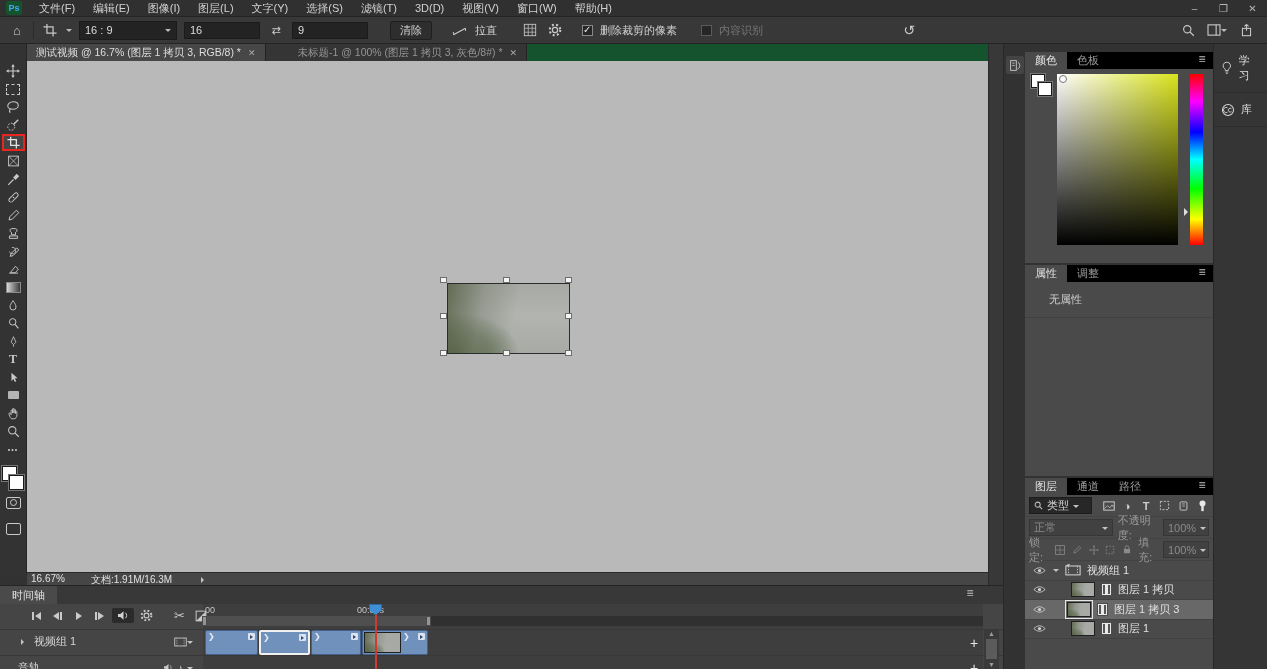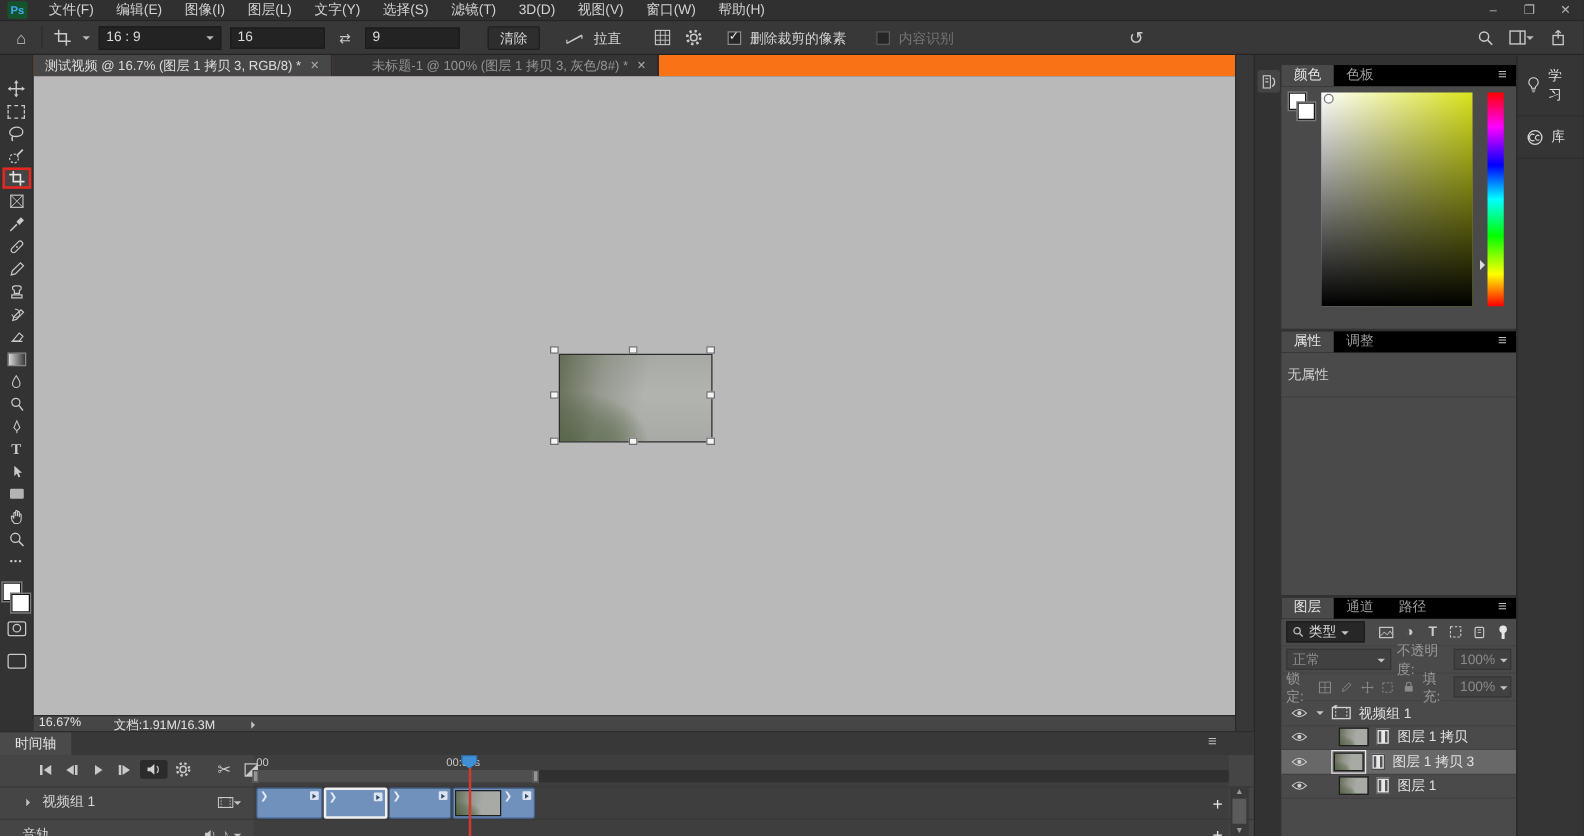--- a/index.html
+++ b/index.html
@@ -38,21 +38,21 @@
   .grad-glyph{width:13px;height:9px;border:1px solid #8a8a8a;background:linear-gradient(90deg,#d8d8d8,#3a3a3a);}
   .shape-glyph{width:11px;height:8px;background:#b4b4b4;border-radius:1px;}
   .t-glyph{font-size:12px;font-weight:bold;color:#c9c9c9;font-family:"Liberation Serif",serif;}
   .swatch-block{position:relative;width:22px;height:26px;margin:6px 0 4px;}
   .swatch{position:absolute;width:13px;height:13px;background:#fff;border:1px solid #1a1a1a;box-shadow:0 0 0 1px #777;}
   .screen-glyph{width:13px;height:10px;border:1px solid #c9c9c9;border-radius:2px;}
   .qmask-glyph{width:13px;height:10px;border:1px solid #c9c9c9;border-radius:2px;position:relative;}
   .qmask-glyph::after{content:"";position:absolute;left:3px;top:1px;width:5px;height:5px;border-radius:50%;border:1px solid #c9c9c9;}
 
   
-  #tabbar{left:27px;top:44px;width:961px;height:17px;background:#f97316;display:flex;}
+  #tabbar{left:27px;top:44px;width:961px;height:17px;background:#14532d;display:flex;}
   .doctab{display:flex;align-items:center;gap:7px;padding:0 9px;font-size:10.5px;background:#474747;color:#dedede;border-right:1px solid #232323;}
   .doctab.inactive{background:#353535;color:#949494;padding-left:32px;}
   .tab-close{color:#a8a8a8;font-size:9px;}
 
   
   #canvas{left:27px;top:61px;width:961px;height:511px;background:#b9b9b9;overflow:hidden;}
   #cimg{position:absolute;left:420px;top:222px;width:121px;height:69px;border:1px solid #2c2c2c;
         background:
          linear-gradient(100deg, rgba(88,98,72,.85) 0%, rgba(128,133,118,.55) 28%, rgba(175,178,172,0) 55%),
          radial-gradient(85% 95% at 6% 100%, rgba(56,80,36,.95) 0%, rgba(72,92,56,.6) 35%, rgba(120,128,110,0) 62%),
@@ -80,21 +80,21 @@
   .mini-swatches{position:absolute;left:6px;top:22px;width:24px;height:24px;}
   .mini-swatches .swatch{width:12px;height:12px;}
   #color-field{position:absolute;left:32px;top:22px;width:121px;height:171px;
      background:linear-gradient(to top,#000 0%,rgba(0,0,0,0) 100%),linear-gradient(to right,#ffffff 0%,#d9e31c 100%);}
   .picker-ring{position:absolute;left:2px;top:1px;width:6px;height:6px;border:1px solid #777;border-radius:50%;background:rgba(255,255,255,.85);}
   #hue-bar{position:absolute;left:165px;top:22px;width:13px;height:171px;
      background:linear-gradient(to bottom,#ff0000 0%,#ff00ff 16%,#0000ff 34%,#00ffff 50%,#00ff00 67%,#ffff00 85%,#ff4400 96%,#ff0000 100%);}
   .hue-marker{position:absolute;left:-6px;top:134px;width:0;height:0;border:4px solid transparent;border-left-color:#ddd;}
 
   #props-panel{top:265px;height:211px;}
-  .props-empty{padding:10px 5px;color:#cfcfcf;border-bottom:1px solid #404040;}
+  .props-empty{padding:10px 24px;color:#cfcfcf;border-bottom:1px solid #404040;}
 
   #layers-panel{top:478px;height:191px;overflow:hidden;}
   .lp-row{display:flex;align-items:center;height:21px;padding:0 4px;gap:5px;border-bottom:1px solid #434343;}
   .lp-select{display:flex;align-items:center;background:#272727;border:1px solid #1d1d1d;height:15px;padding:0 4px;gap:4px;color:#d8d8d8;}
   .lp-select.disabled{background:#414141;border-color:#363636;color:#8b8b8b;}
   .lp-ico{color:#cdcdcd;font-size:11px;display:flex;align-items:center;justify-content:center;width:15px;}
   .lp-ico.dim{color:#8a8a8a;}
   .lp-label{color:#9a9a9a;}
   .layer-row{display:flex;align-items:center;height:18.5px;padding-left:6px;gap:6px;border-bottom:1px solid #414141;font-size:11px;color:#e0e0e0;}
   .layer-row.selected{background:#686868;}

